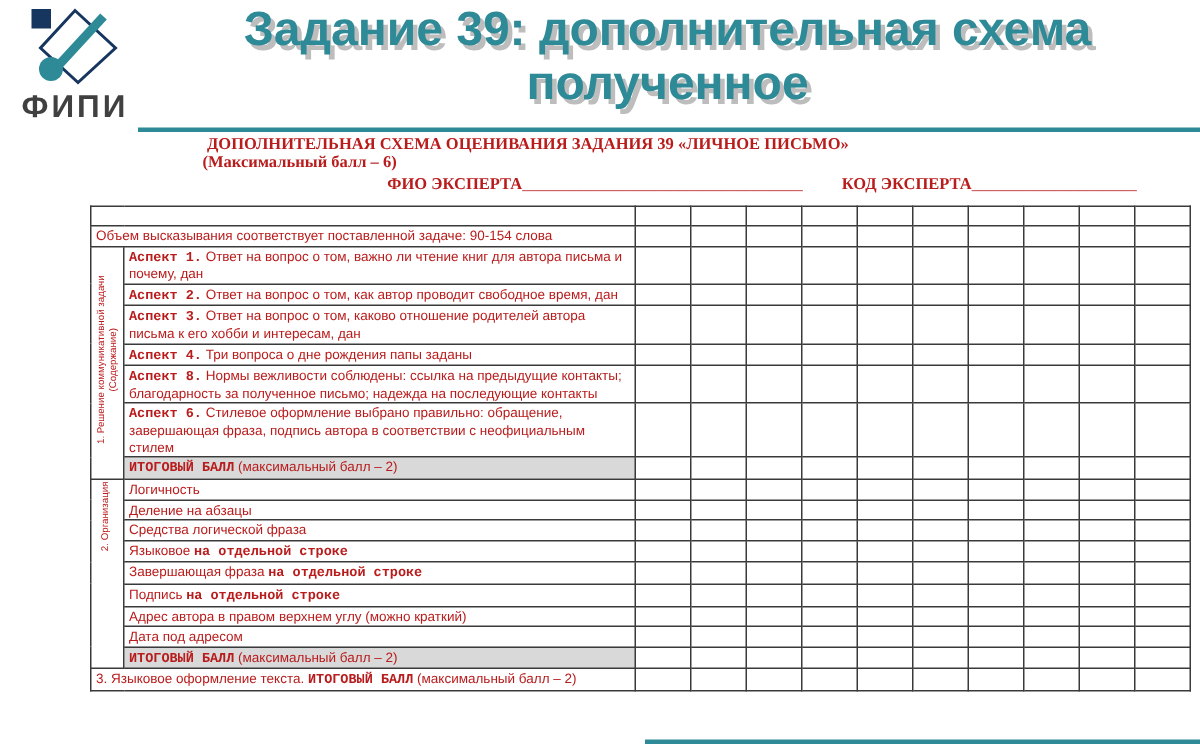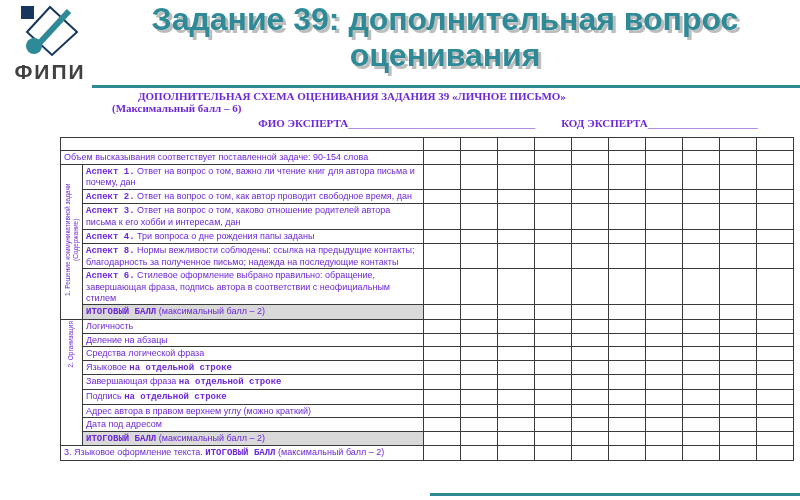--- a/index.html
+++ b/index.html
@@ -15,23 +15,23 @@
   .page-title { position:absolute; top:2px; left:95px; right:5px; text-align:center;
                 font-size:32px; line-height:1.12; font-weight:bold;
                 color:var(--accent,#2d8a96); text-shadow:3px 3px 0 #bdbdbd; }
   .top-rule { position:absolute; top:85px; left:92px; right:0; height:3px;
               background:var(--accent,#2d8a96); }
   .bottom-rule { position:absolute; bottom:4px; right:0; width:370px; height:3px;
                  background:var(--accent,#2d8a96); }
 
   
   .doc { position:absolute; top:90px; left:60px; width:736px;
-         font-family:"Liberation Serif", serif; color:#6d28d9; }
+         font-family:"Liberation Serif", serif; color:#b91c1c; }
   .doc-heading { font-size:11px; font-weight:bold; margin-left:78px; white-space:nowrap; }
-  .doc-sub { font-size:11px; font-weight:bold; margin-left:52px; }
+  .doc-sub { font-size:11px; font-weight:bold; margin-left:75px; }
   .expert-line { font-size:11px; font-weight:bold; margin:3px 0 8px 160px; white-space:nowrap;text-align:center; }
   .expert-line .blank { font-weight:normal; letter-spacing:0; }
   .expert-gap { display:inline-block; width:26px; }
 
   
   table.scheme { border-collapse:collapse; width:734px; table-layout:fixed;
                  font-family:"Liberation Sans", sans-serif; }
   table.scheme td { border:1px solid #3a3a3a; vertical-align:top;
                     font-size:9px; line-height:1.18; padding:1px 3px; height:13px; }
   td.spacer { height:28px; }
@@ -50,21 +50,21 @@
   <div class="logo">
     <svg class="logo-mark" width="62" height="54" viewBox="0 0 62 54">
       <rect x="2" y="2" width="13" height="13" fill="#16355f"></rect>
       <path d="M31 3 L58 28 L33 51 L8 28 Z" fill="none" stroke="#16355f" stroke-width="2"></path>
       <line x1="50" y1="7" x2="15" y2="45" stroke="#2d8a96" stroke-width="6"></line>
       <circle cx="15" cy="42" r="8" fill="#2d8a96"></circle>
     </svg>
     <span class="logo-text">ФИПИ</span>
   </div>
 
-  <h1 class="page-title">Задание 39: дополнительная вопрос оценивания</h1>
+  <h1 class="page-title">Задание 39: дополнительная схема полученное</h1>
   <div class="top-rule"></div>
 
   <div class="doc">
     <div class="doc-heading">ДОПОЛНИТЕЛЬНАЯ СХЕМА ОЦЕНИВАНИЯ ЗАДАНИЯ 39 «ЛИЧНОЕ ПИСЬМО»</div>
     <div class="doc-sub">(Максимальный балл – 6)</div>
     <div class="expert-line">
       <span>ФИО ЭКСПЕРТА</span><span class="blank">__________________________________</span><span class="expert-gap"></span><span>КОД ЭКСПЕРТА</span><span class="blank">____________________</span>
     </div>
 
     <table class="scheme">

